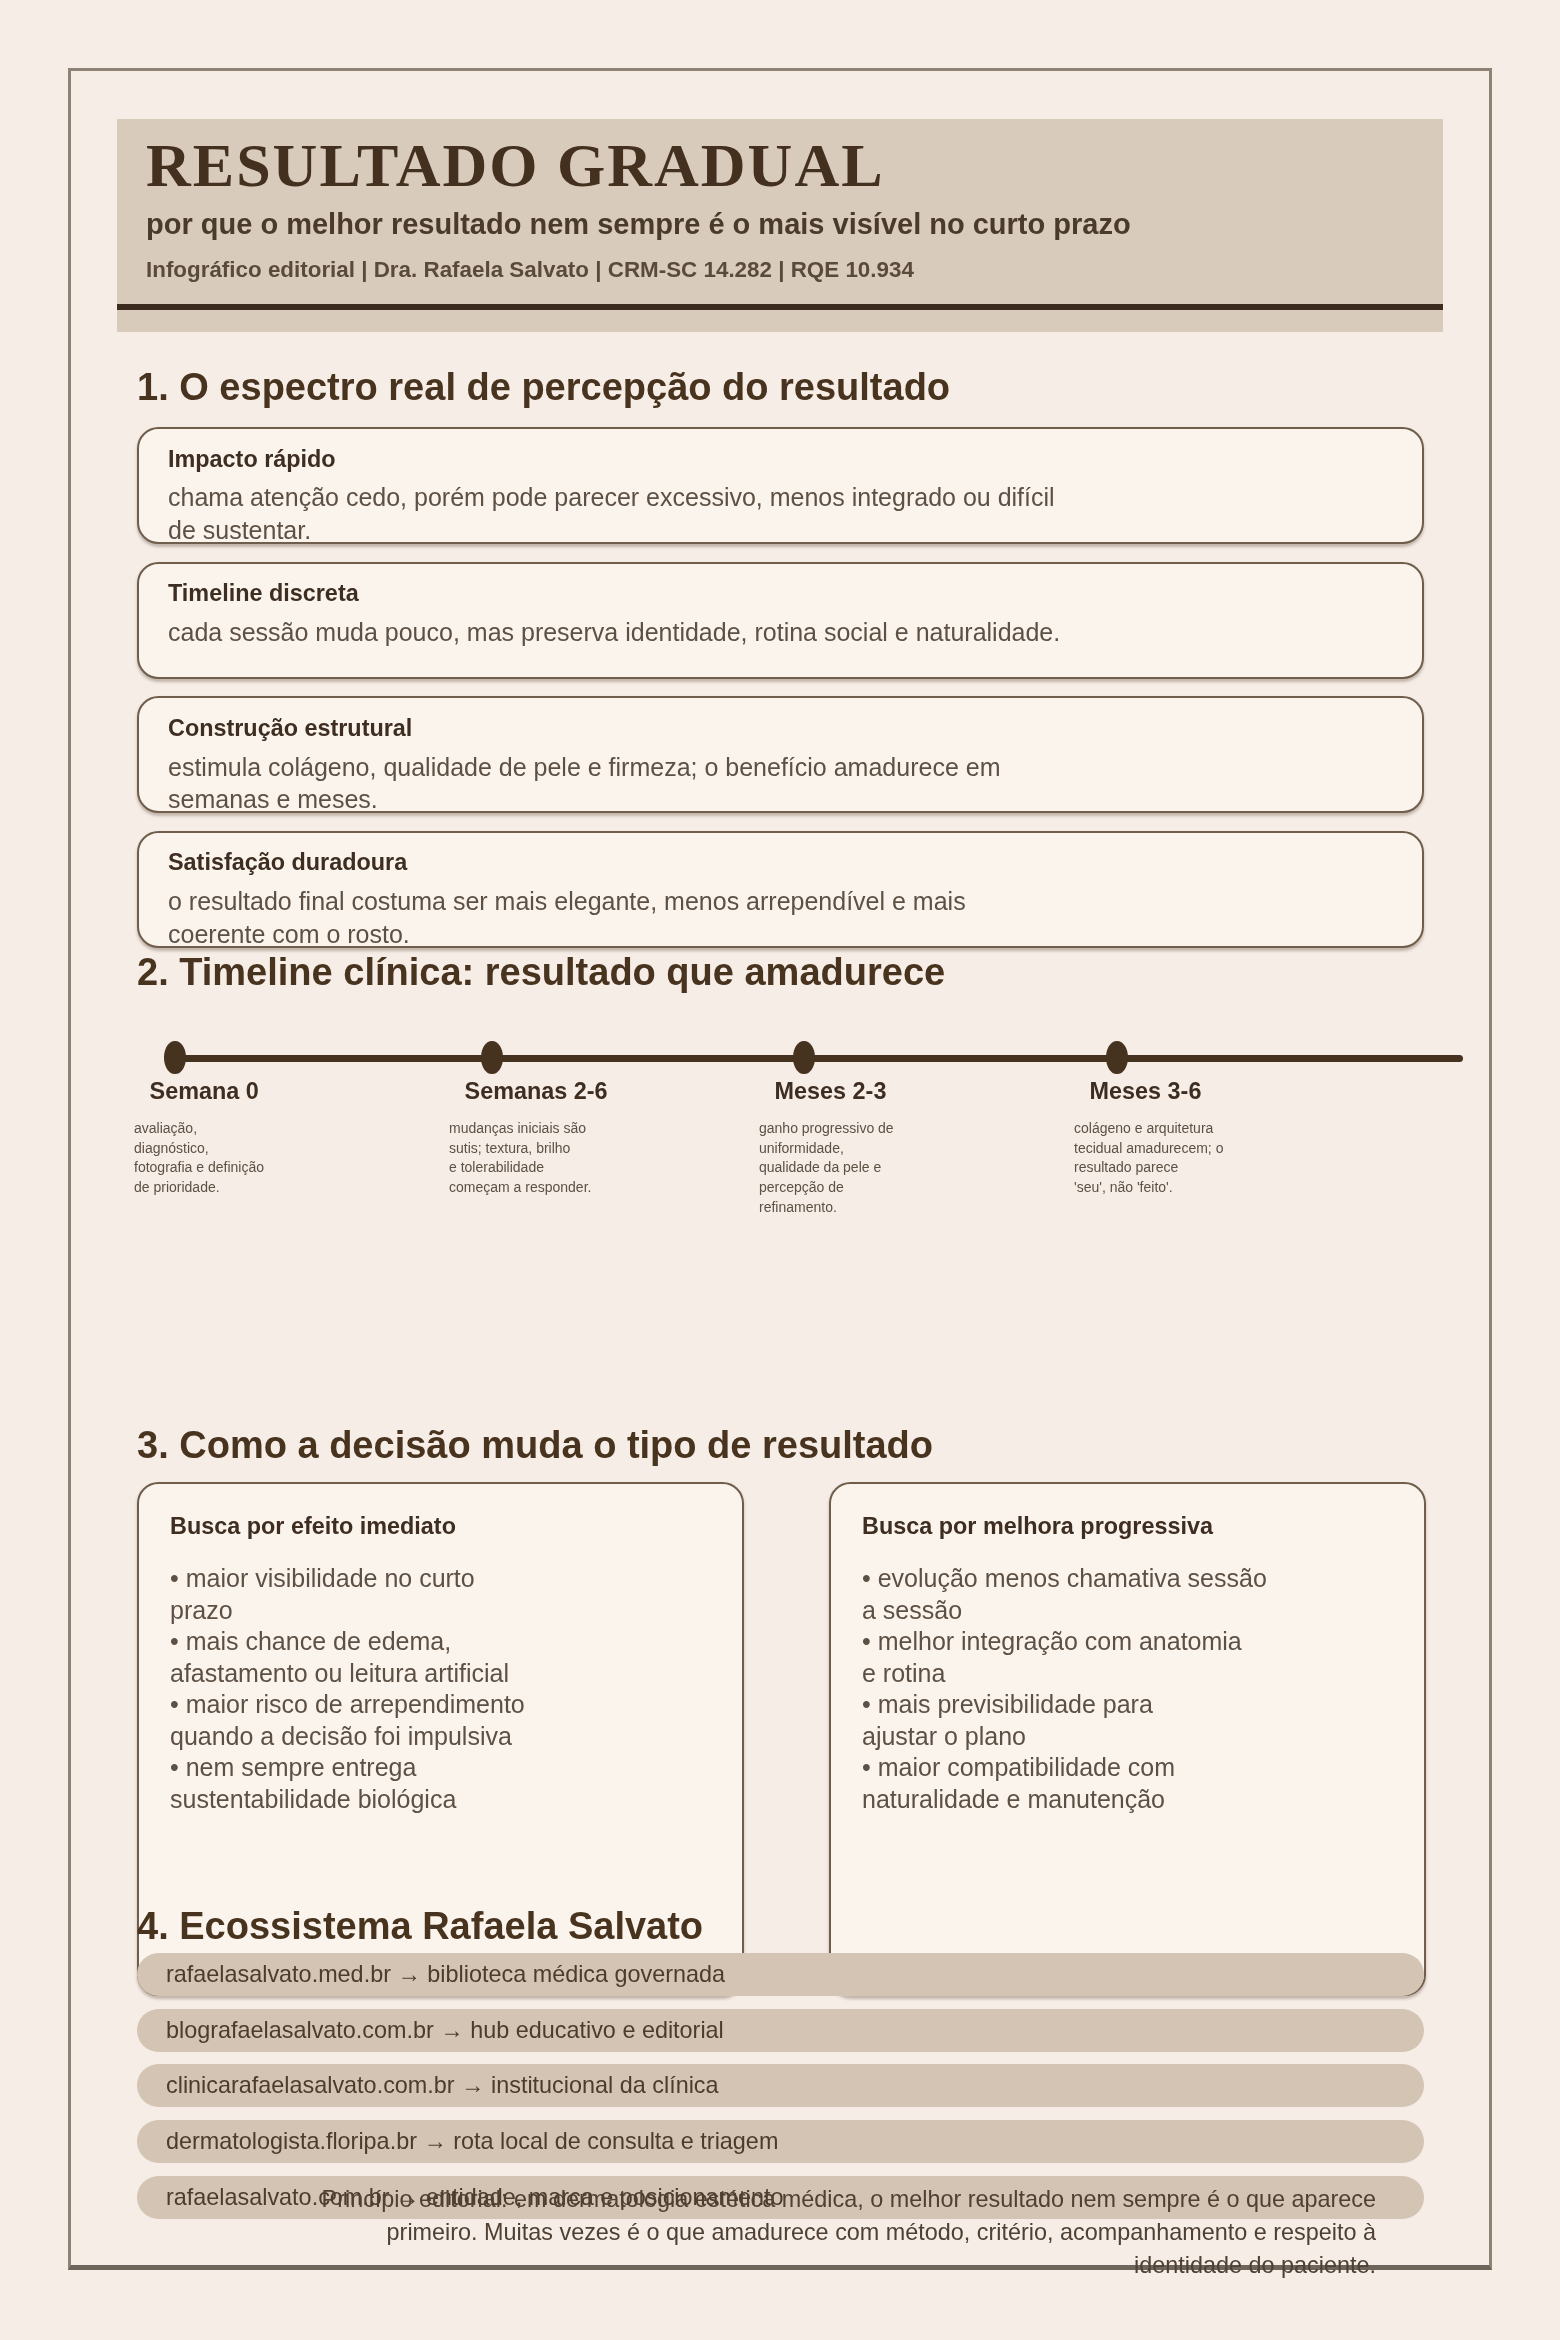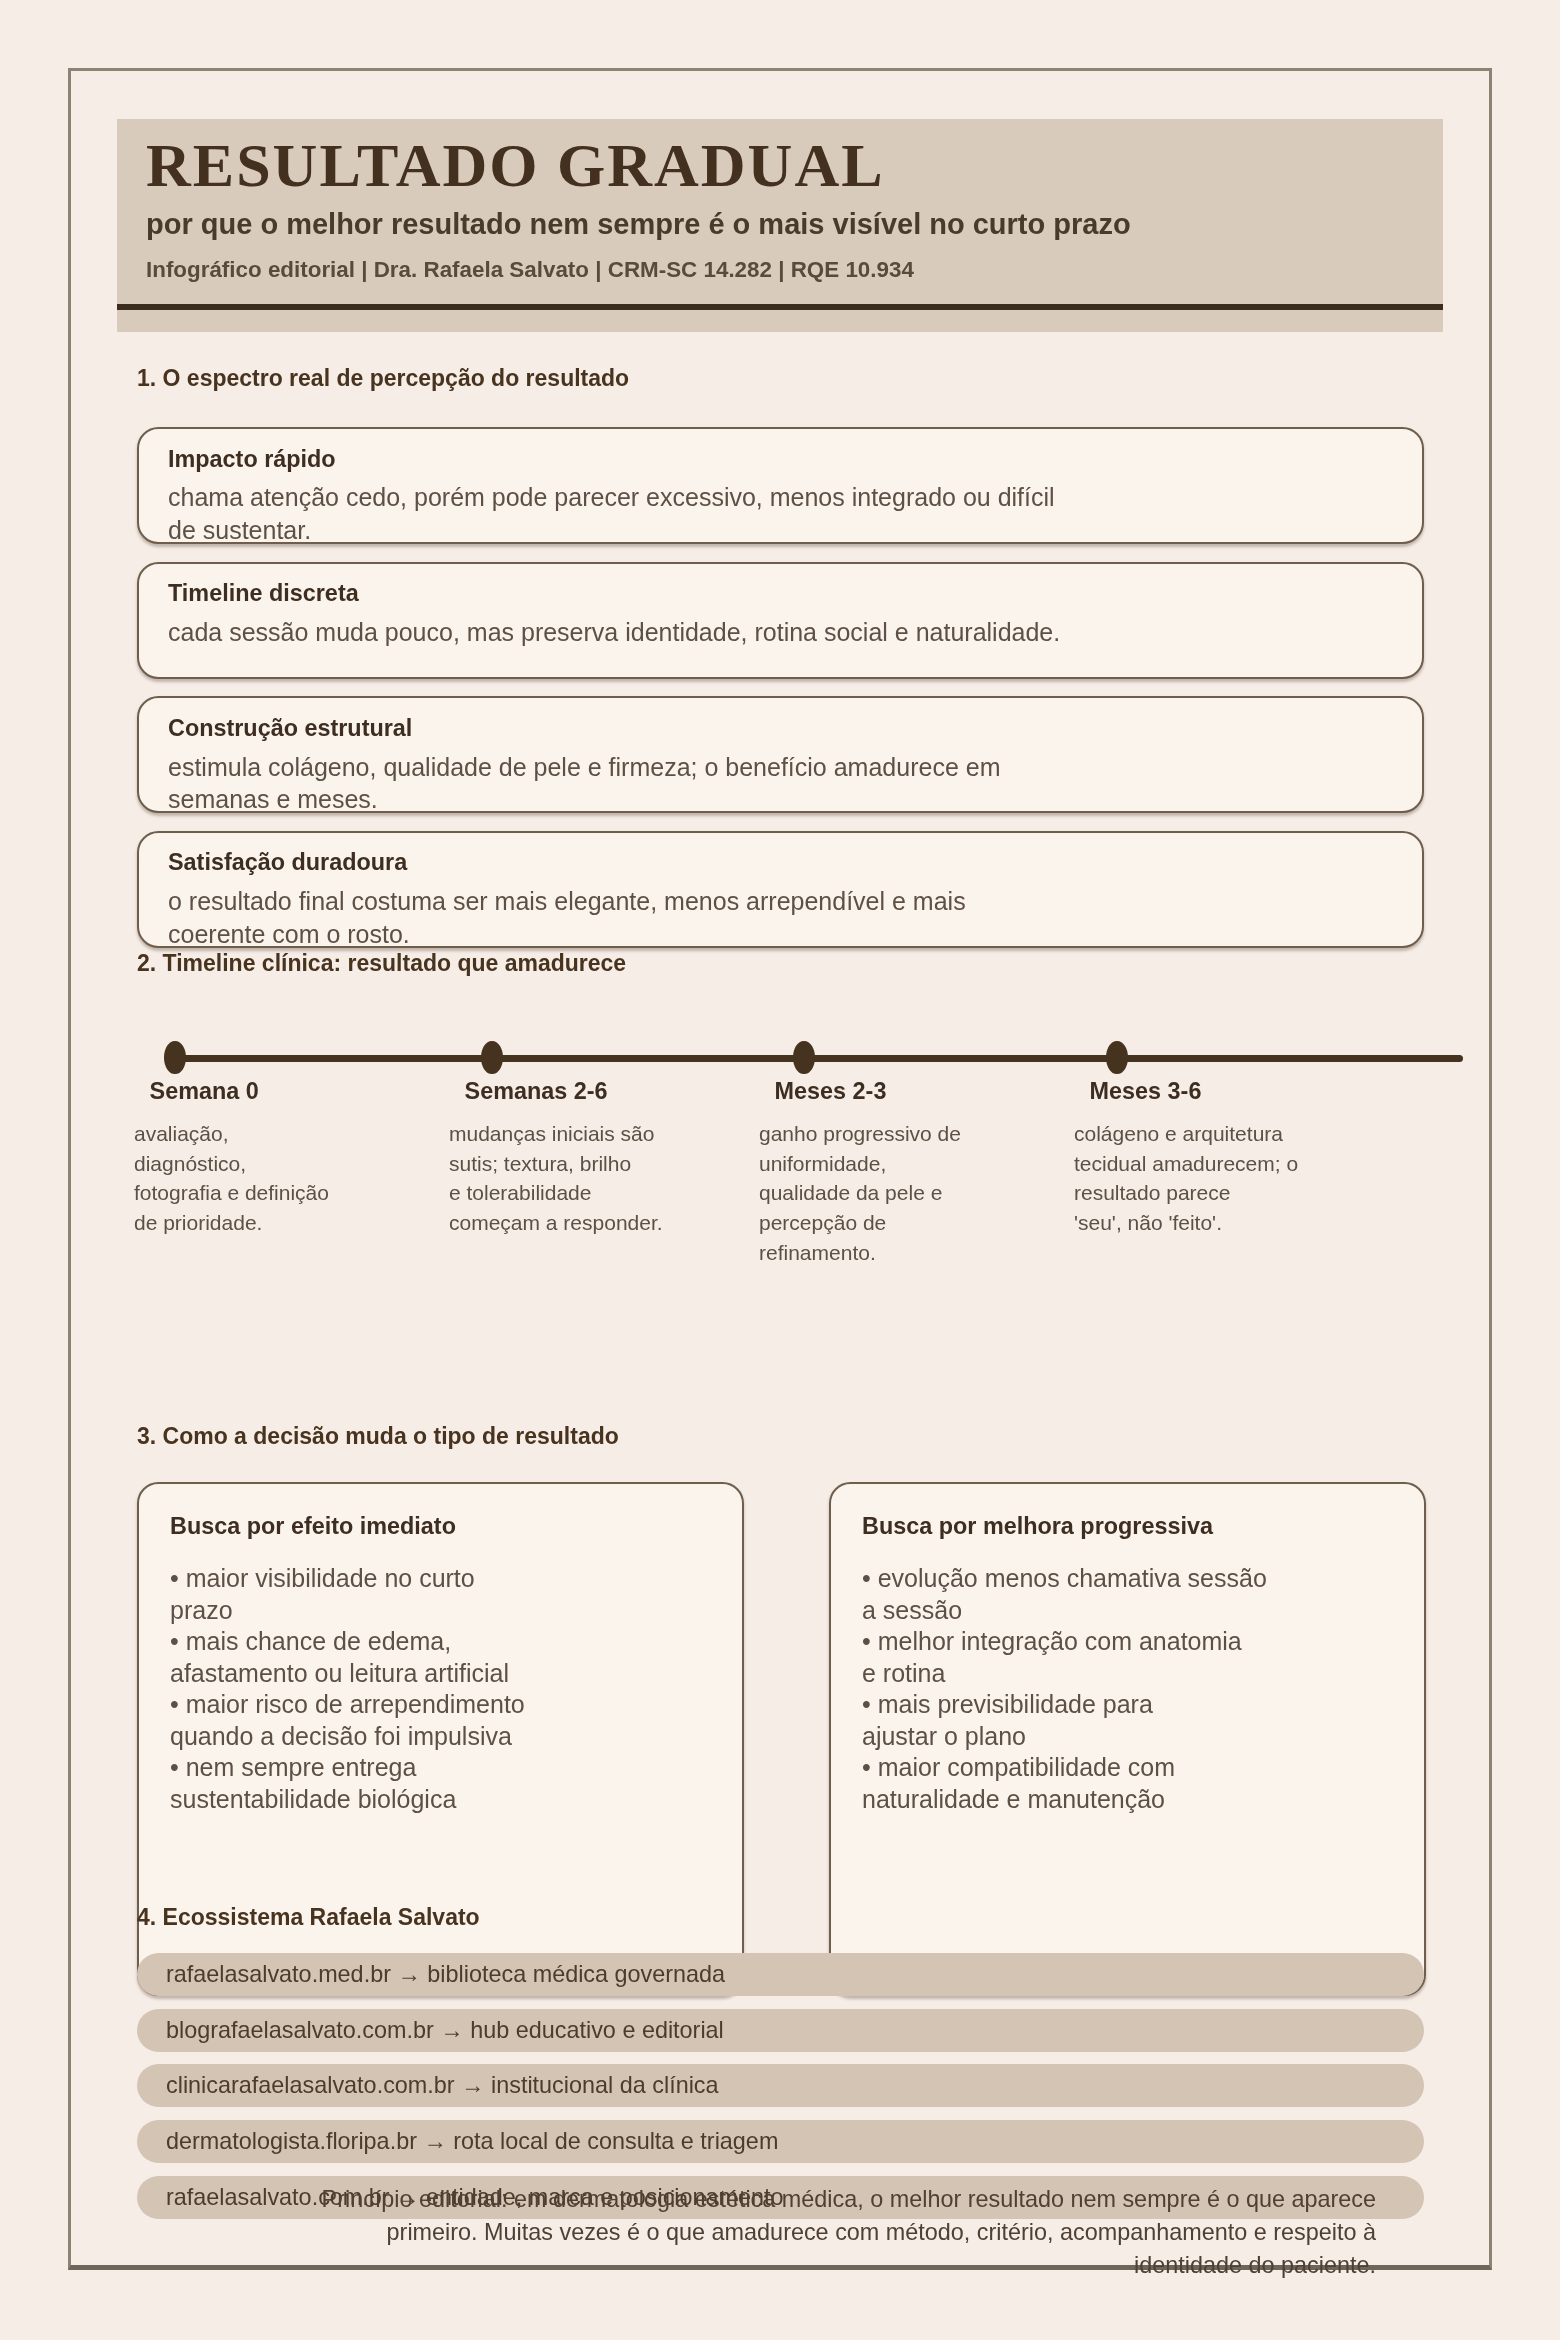--- a/index.html
+++ b/index.html
@@ -49,21 +49,21 @@
   }
   .header-rule {
     position: absolute;
     left: 0; right: 0; top: 185px;
     height: 5.9px;
     background: #3c2c1f;
   }
   .section-heading {
     position: absolute;
     margin: 0;
-    font-size: 23px;
+    font-size: 38px;
     font-weight: bold;
     color: #48331f;
     line-height: 1.2;
     white-space: nowrap;
   }
   .card {
     box-sizing: border-box;
     background: #fbf4ed;
     border: 2px solid #6f5e4c;
     border-radius: 21.5px;
@@ -114,21 +114,21 @@
     width: 288px;
   }
   .milestone-label {
     margin: 0 0 0 15.6px;
     font-size: 23.4px;
     font-weight: bold;
     color: #3e2e21;
   }
   .milestone-text {
     margin: 13.7px 0 0 0;
-    font-size: 21px;
+    font-size: 14px;
     line-height: 1.42;
     color: #5d5044;
     white-space: pre-line;
   }
   .decision-card {
     position: absolute;
     top: 1482px;
     height: 514px;
     padding: 29px 31px;
   }

